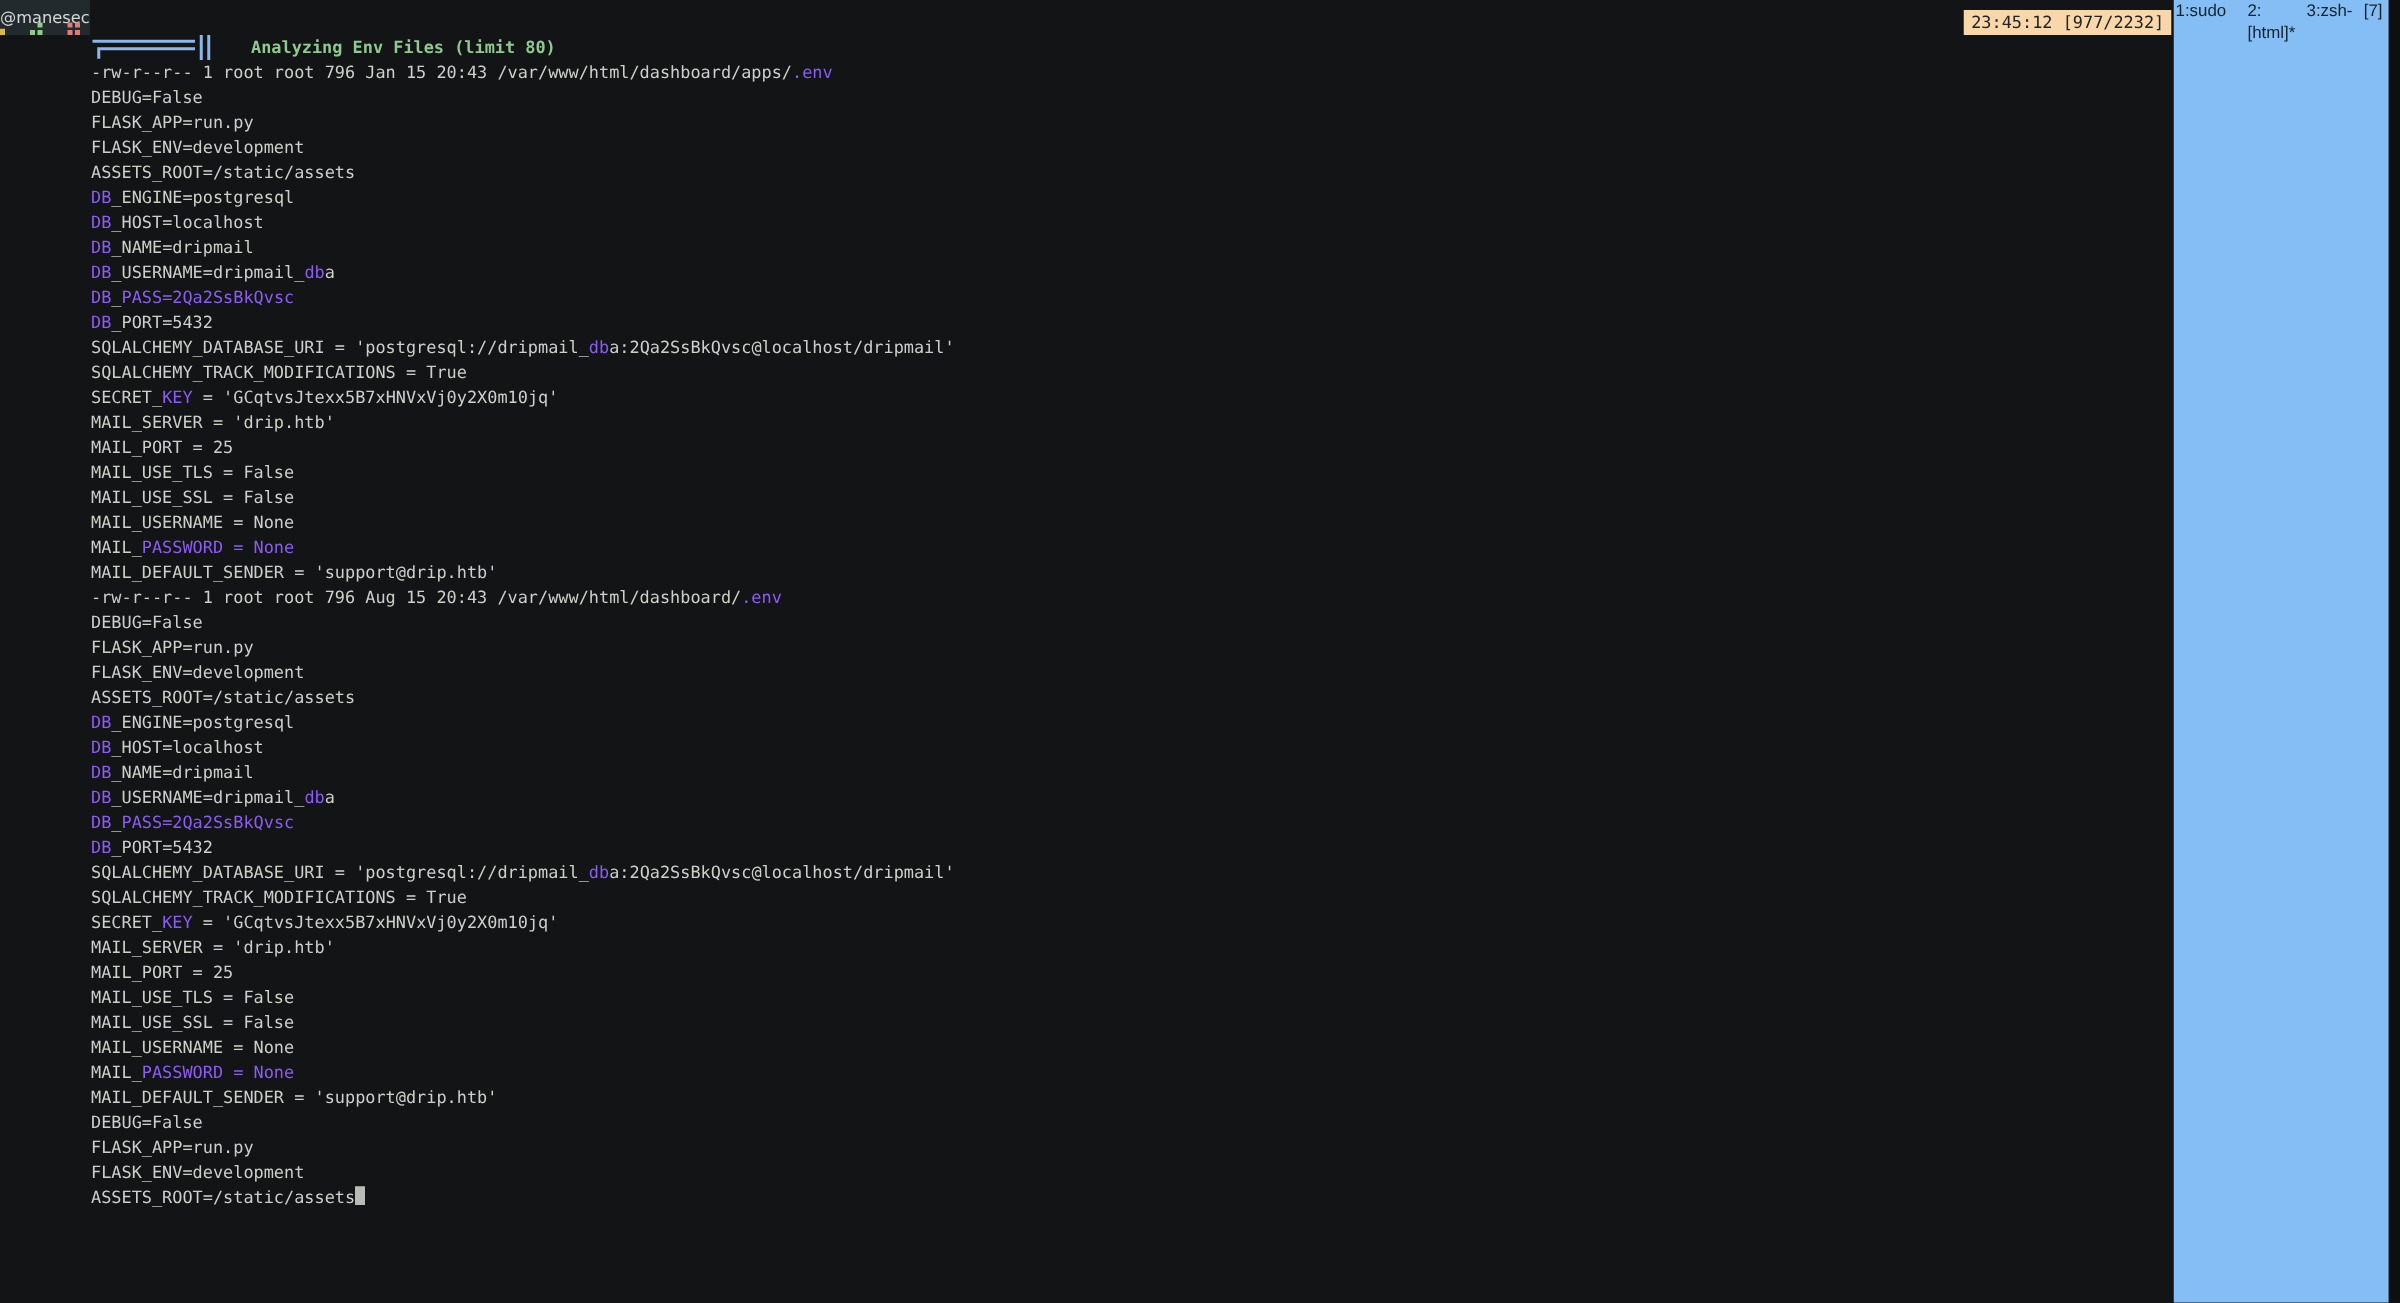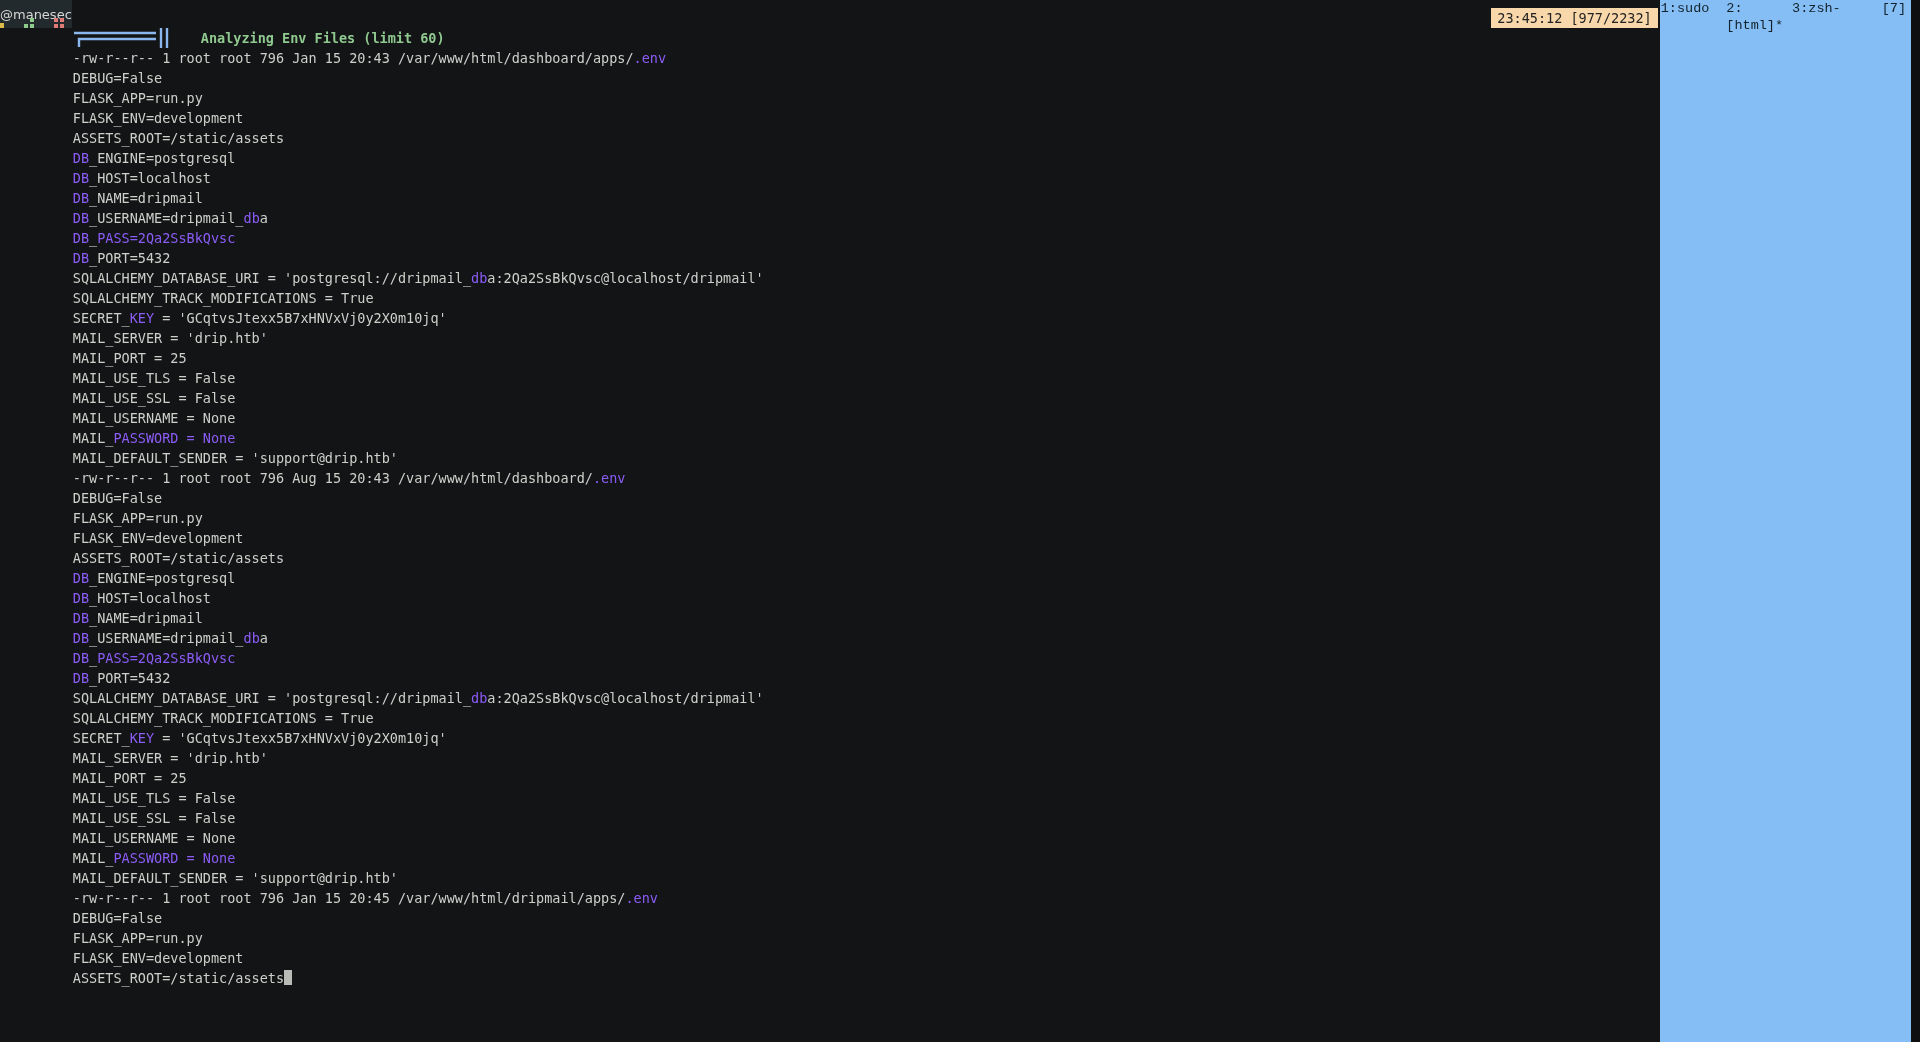--- a/index.html
+++ b/index.html
@@ -21,21 +21,21 @@
   .line{height:20px;line-height:20px;white-space:pre;}
   .hl{color:#8b5cf6;font-weight:normal;}
   .clockline{display:flex;justify-content:flex-end;}
   .clock{background:#f8d7ab;color:#222222;padding:0 6px;height:20px;margin-right:2px;}
   .headline{display:flex;align-items:center;}
   .bracket{width:100px;height:22px;margin-right:28px;flex:0 0 auto;}
   .htitle{color:#8fc98f;font-weight:bold;}
   .cursor{display:inline-block;width:8px;height:15px;background:#b9bcb6;vertical-align:-2px;}
 
   
-  .statusbar{flex:0 0 17px;background:#85bdf5;color:#13222b;font-family:Liberation Mono, monospace;font-size:13.5px;line-height:17px;display:flex;justify-content:flex-end;padding:0 5px 0 1px;gap:32px;}
+  .statusbar{flex:0 0 17px;background:#85bdf5;color:#13222b;font-family:Liberation Sans, sans-serif;font-size:13.5px;line-height:17px;display:flex;justify-content:flex-end;padding:0 5px 0 1px;}
   .sb-left{display:flex;}
   .sb-item{margin-right:9px;}
   .sb-item:first-child{margin-right:17px;}
   .bottomstrip{flex:0 0 9px;background:#0d0f10;}
 </style>
 </head>
 <body>
 
 <div class="screen">
 
@@ -64,21 +64,21 @@
     </div>
     <div class="line headline">
       <svg class="bracket" viewBox="0 0 100 22" xmlns="http://www.w3.org/2000/svg">
         <g stroke="#8ab7ee" stroke-width="2.4" fill="none">
           <path d="M1 6 H83"></path>
           <path d="M6 20 V12 H83"></path>
           <path d="M88 1 V21"></path>
           <path d="M94 1 V21"></path>
         </g>
       </svg>
-      <span class="htitle">Analyzing Env Files (limit 60)</span>
+      <span class="htitle">Analyzing Env Files (limit 80)</span>
     </div>
     <div>
         <div class="line"><span>-rw-r--r-- 1 root root 796 Jan 15 20:43 /var/www/html/dashboard/apps/</span><span class="hl">.env</span></div>
         <div class="line"><span>DEBUG=False</span></div>
         <div class="line"><span>FLASK_APP=run.py</span></div>
         <div class="line"><span>FLASK_ENV=development</span></div>
         <div class="line"><span>ASSETS_ROOT=/static/assets</span></div>
         <div class="line"><span class="hl">DB</span><span>_ENGINE=postgresql</span></div>
         <div class="line"><span class="hl">DB</span><span>_HOST=localhost</span></div>
         <div class="line"><span class="hl">DB</span><span>_NAME=dripmail</span></div>
@@ -109,21 +109,20 @@
         <div class="line"><span>SQLALCHEMY_DATABASE_URI = 'postgresql://dripmail_</span><span class="hl">db</span><span>a:2Qa2SsBkQvsc@localhost/dripmail'</span></div>
         <div class="line"><span>SQLALCHEMY_TRACK_MODIFICATIONS = True</span></div>
         <div class="line"><span>SECRET_</span><span class="hl">KEY</span><span> = 'GCqtvsJtexx5B7xHNVxVj0y2X0m10jq'</span></div>
         <div class="line"><span>MAIL_SERVER = 'drip.htb'</span></div>
         <div class="line"><span>MAIL_PORT = 25</span></div>
         <div class="line"><span>MAIL_USE_TLS = False</span></div>
         <div class="line"><span>MAIL_USE_SSL = False</span></div>
         <div class="line"><span>MAIL_USERNAME = None</span></div>
         <div class="line"><span>MAIL_</span><span class="hl">PASSWORD = None</span></div>
         <div class="line"><span>MAIL_DEFAULT_SENDER = 'support@drip.htb'</span></div>
-        <div class="line"><span>-rw-r--r-- 1 root root 796 Jan 15 20:45 /var/www/html/dripmail/apps/</span><span class="hl">.env</span></div>
         <div class="line"><span>DEBUG=False</span></div>
         <div class="line"><span>FLASK_APP=run.py</span></div>
         <div class="line"><span>FLASK_ENV=development</span></div>
         <div class="line"><span>ASSETS_ROOT=/static/assets</span><span class="cursor"></span></div>
       </div>
   </div>
 
   <div class="statusbar">
     <div class="sb-left">
         <span class="sb-item">1:sudo</span>

